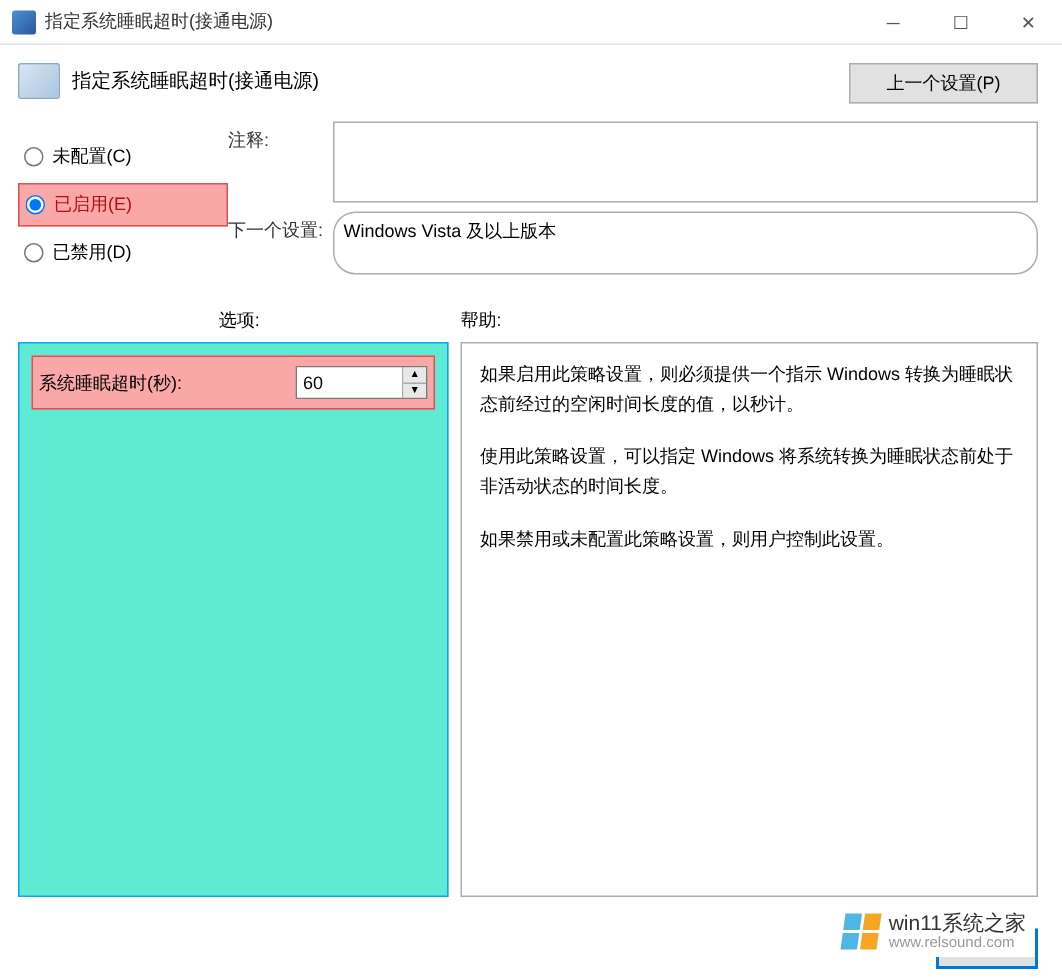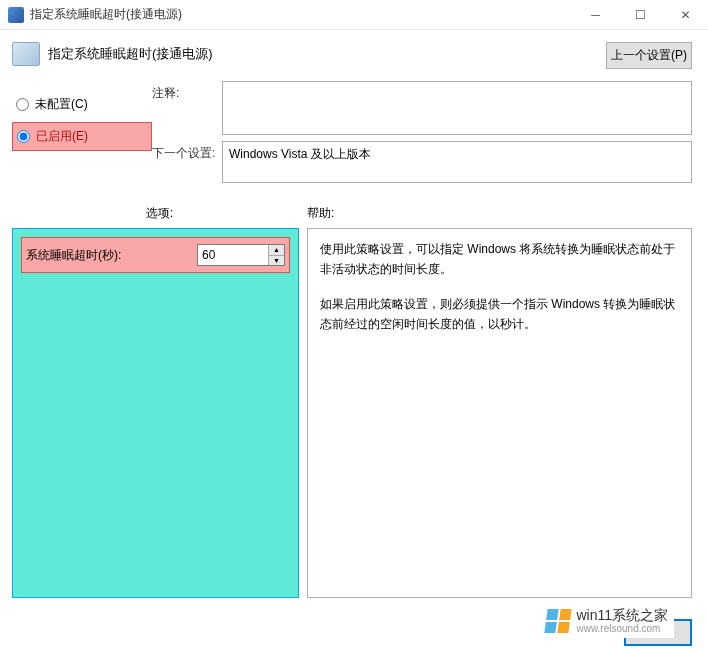--- a/index.html
+++ b/index.html
@@ -43,21 +43,21 @@
       background: linear-gradient(135deg,#d9e6f2,#a8c5e0);
       border: 1px solid #8aa8c8;
       border-radius: 2px;
       flex-shrink: 0;
     }
     .header-title { font-size: 13px; flex: 1; padding-top: 3px; }
     .nav-buttons { display: flex; gap: 8px; margin-left: auto; }
     .btn {
       border: 1px solid #adadad;
       background: #e1e1e1;
-      padding: 4px 4px;
+      padding: 4px 24px;
       font-size: 12px;
       font-family: inherit;
       cursor: pointer;
     }
     .config-row {
       display: flex;
       padding: 0 16px 0 12px;
       margin-top: 4px;
     }
     .radio-group {
@@ -175,21 +175,21 @@
       gap: 8px;
       align-items: center;
     }
     .btn.primary {
       border: 2px solid #0078d7;
       padding: 3px 20px;
     }
     .watermark {
       position: absolute;
       bottom: 14px;
-      right: 34px;
+      right: 18px;
       display: flex;
       align-items: center;
       gap: 6px;
       background: #fff;
       padding: 4px 6px;
     }
     .wm-logo {
       width: 24px; height: 24px;
       display: grid;
       grid-template-columns: 1fr 1fr;
@@ -228,29 +228,33 @@
 <div class="config-row">
   <div class="radio-group">
     <label class="radio-item">
       <input type="radio" name="state" style="">
       <span>未配置(C)</span>
     </label>
     <label class="radio-item highlighted">
       <input type="radio" name="state" checked="" style="">
       <span>已启用(E)</span>
     </label>
+    <label class="radio-item">
+      <input type="radio" name="state" style="">
+      <span>已禁用(D)</span>
+    </label>
   </div>
   <div class="right-fields">
     <div class="field-row">
       <div class="field-label">注释:</div>
       <textarea class="field-box" style=""></textarea>
     </div>
     <div class="field-row">
       <div class="field-label">下一个设置:</div>
-      <div class="field-box" style="min-height:42px;">Windows Vista 及以上版本</div>
+      <div class="field-box" style="min-height:42px;border-radius:15px;">Windows Vista 及以上版本</div>
     </div>
   </div>
 </div>
 
 <div class="section-labels">
   <div class="left">选项:</div>
   <div>帮助:</div>
 </div>
 
 <div class="main-area">
@@ -260,22 +264,23 @@
       <div class="spinner">
         <input type="text" value="60" style="">
         <div class="spin-btns">
           <div class="spin-btn">▲</div>
           <div class="spin-btn">▼</div>
         </div>
       </div>
     </div>
   </div>
   <div class="help-panel">
+    <p>如果启用此策略设置，则必须提供一个指示 Windows 转换为睡眠状态前经过的空闲时间长度的值，以秒计。</p>
     <p>使用此策略设置，可以指定 Windows 将系统转换为睡眠状态前处于非活动状态的时间长度。</p>
-    <p>如果启用此策略设置，则必须提供一个指示 Windows 转换为睡眠状态前经过的空闲时间长度的值，以秒计。</p>
+    <p>如果禁用或未配置此策略设置，则用户控制此设置。</p>
   </div>
 </div>
 
 <div class="footer">
   <button class="btn primary">确定</button>
 </div>
 
 <div class="watermark">
   <div class="wm-logo">
     <span></span>

